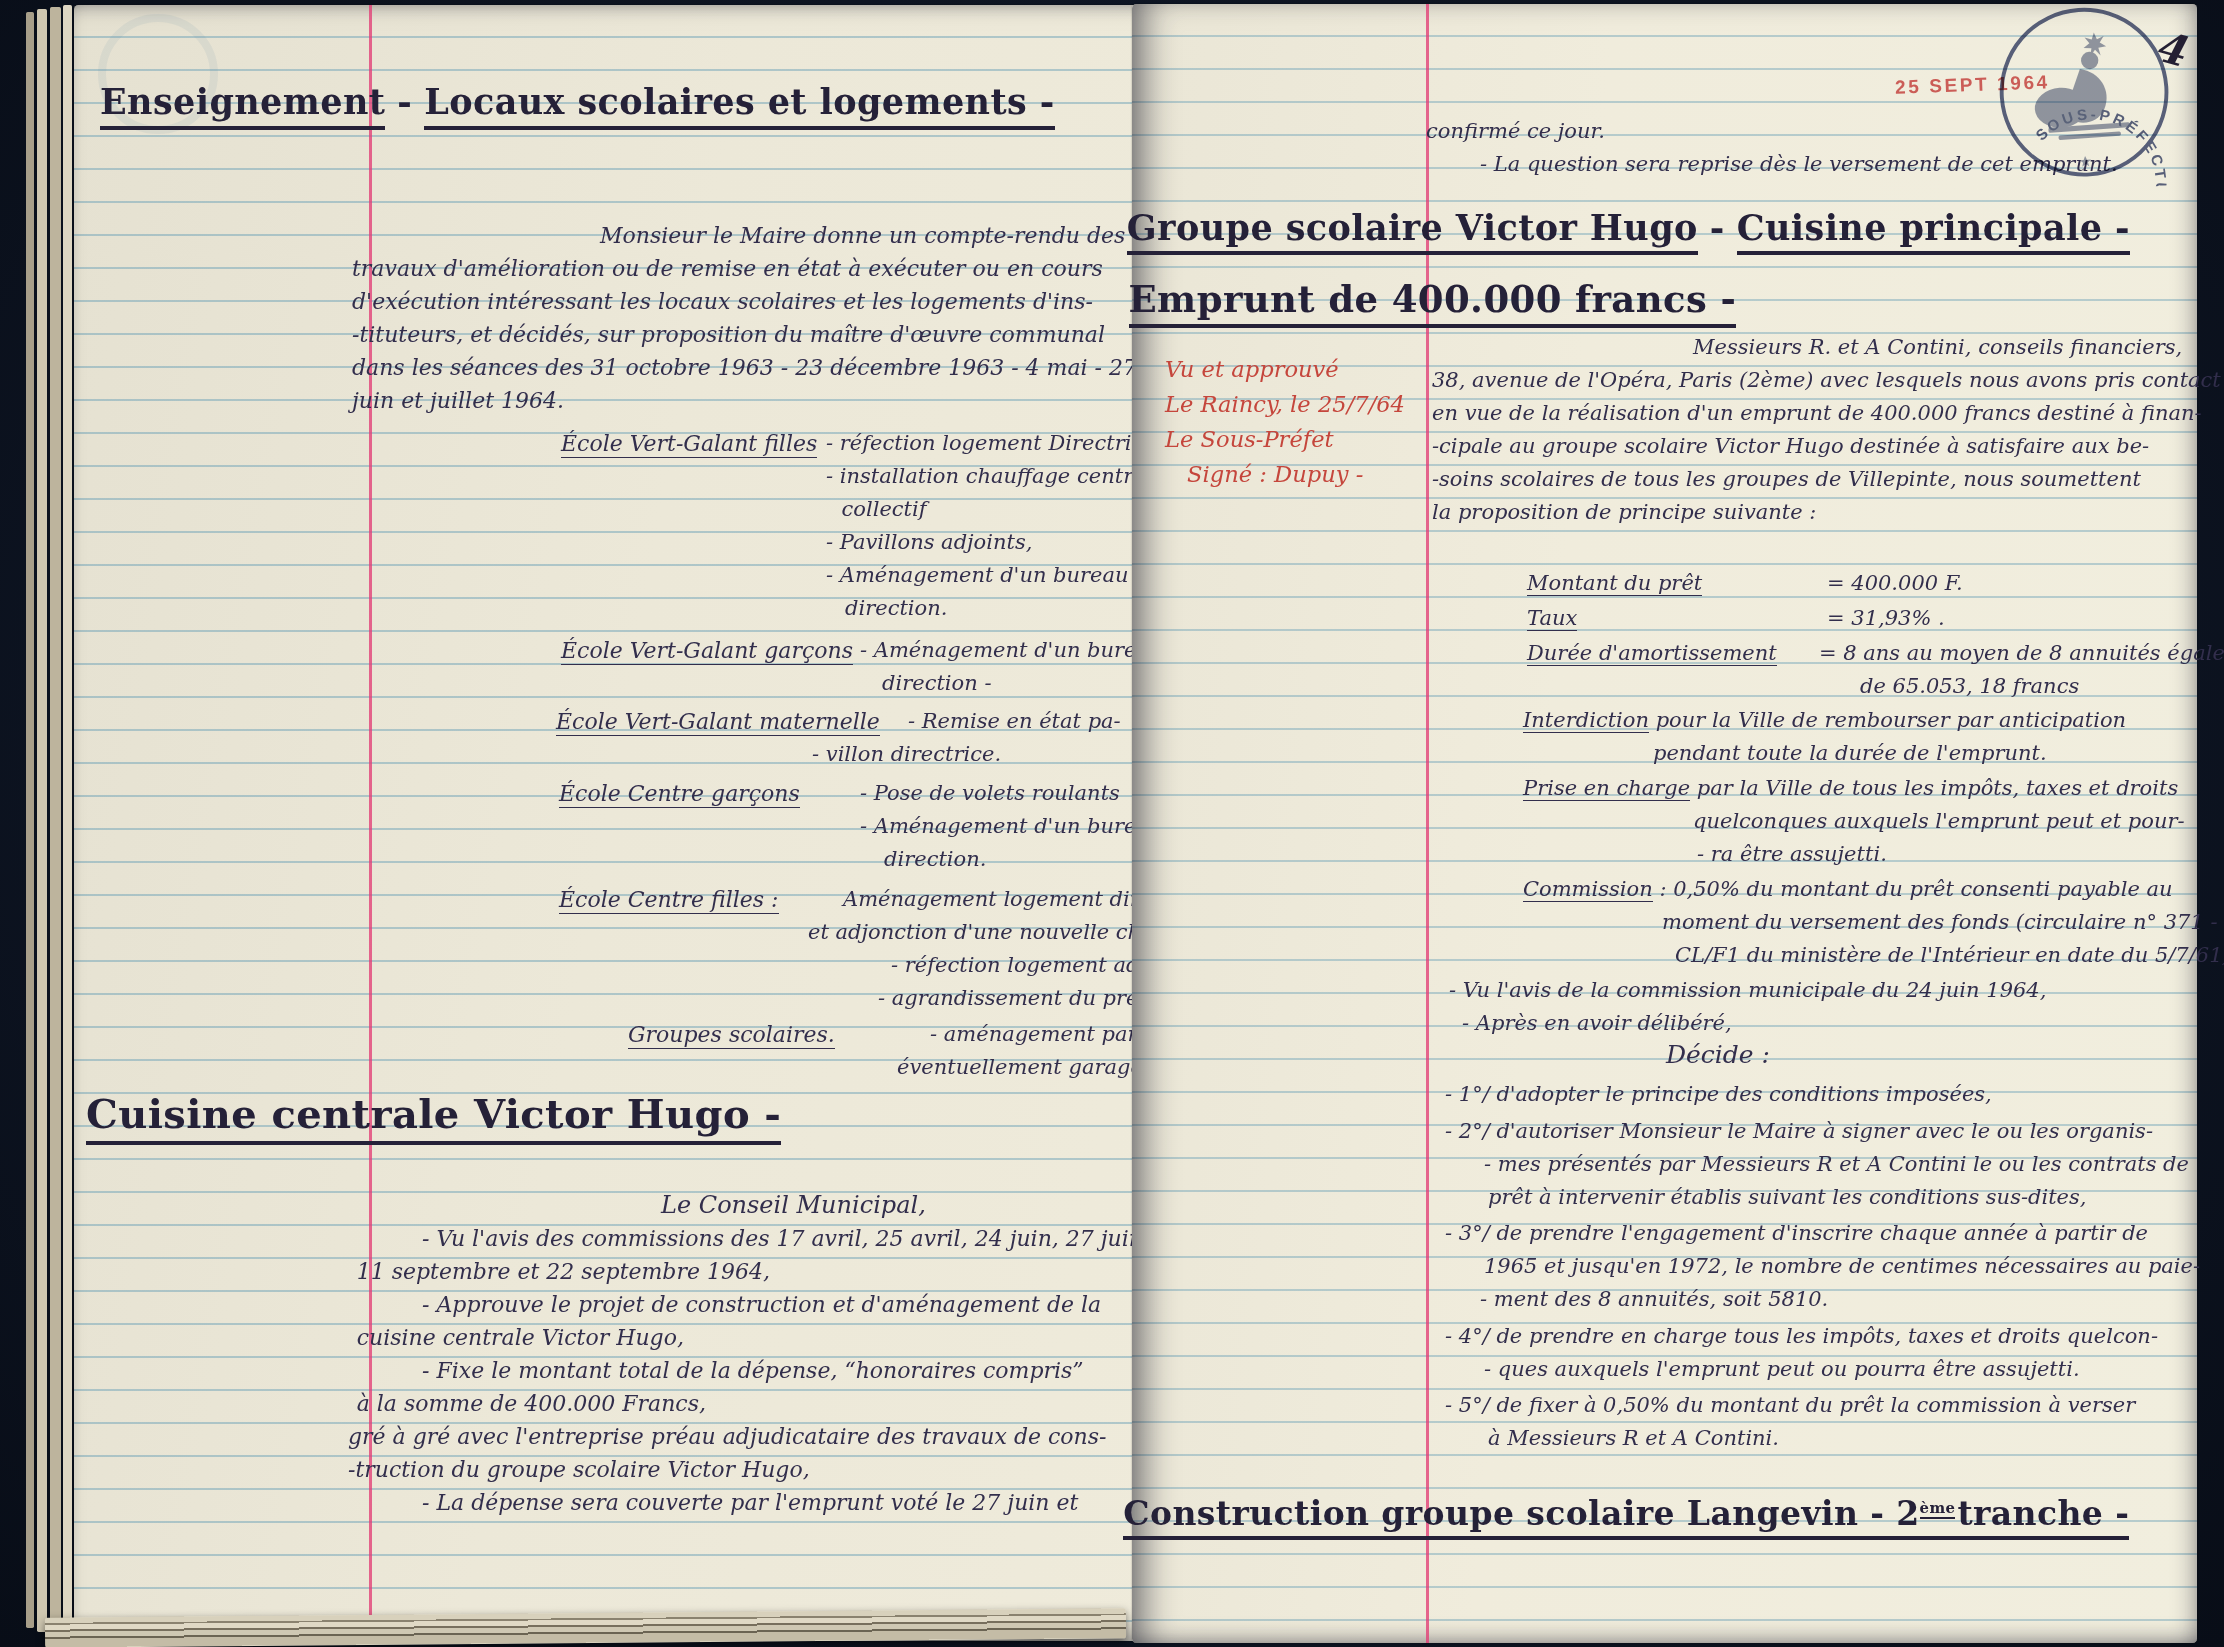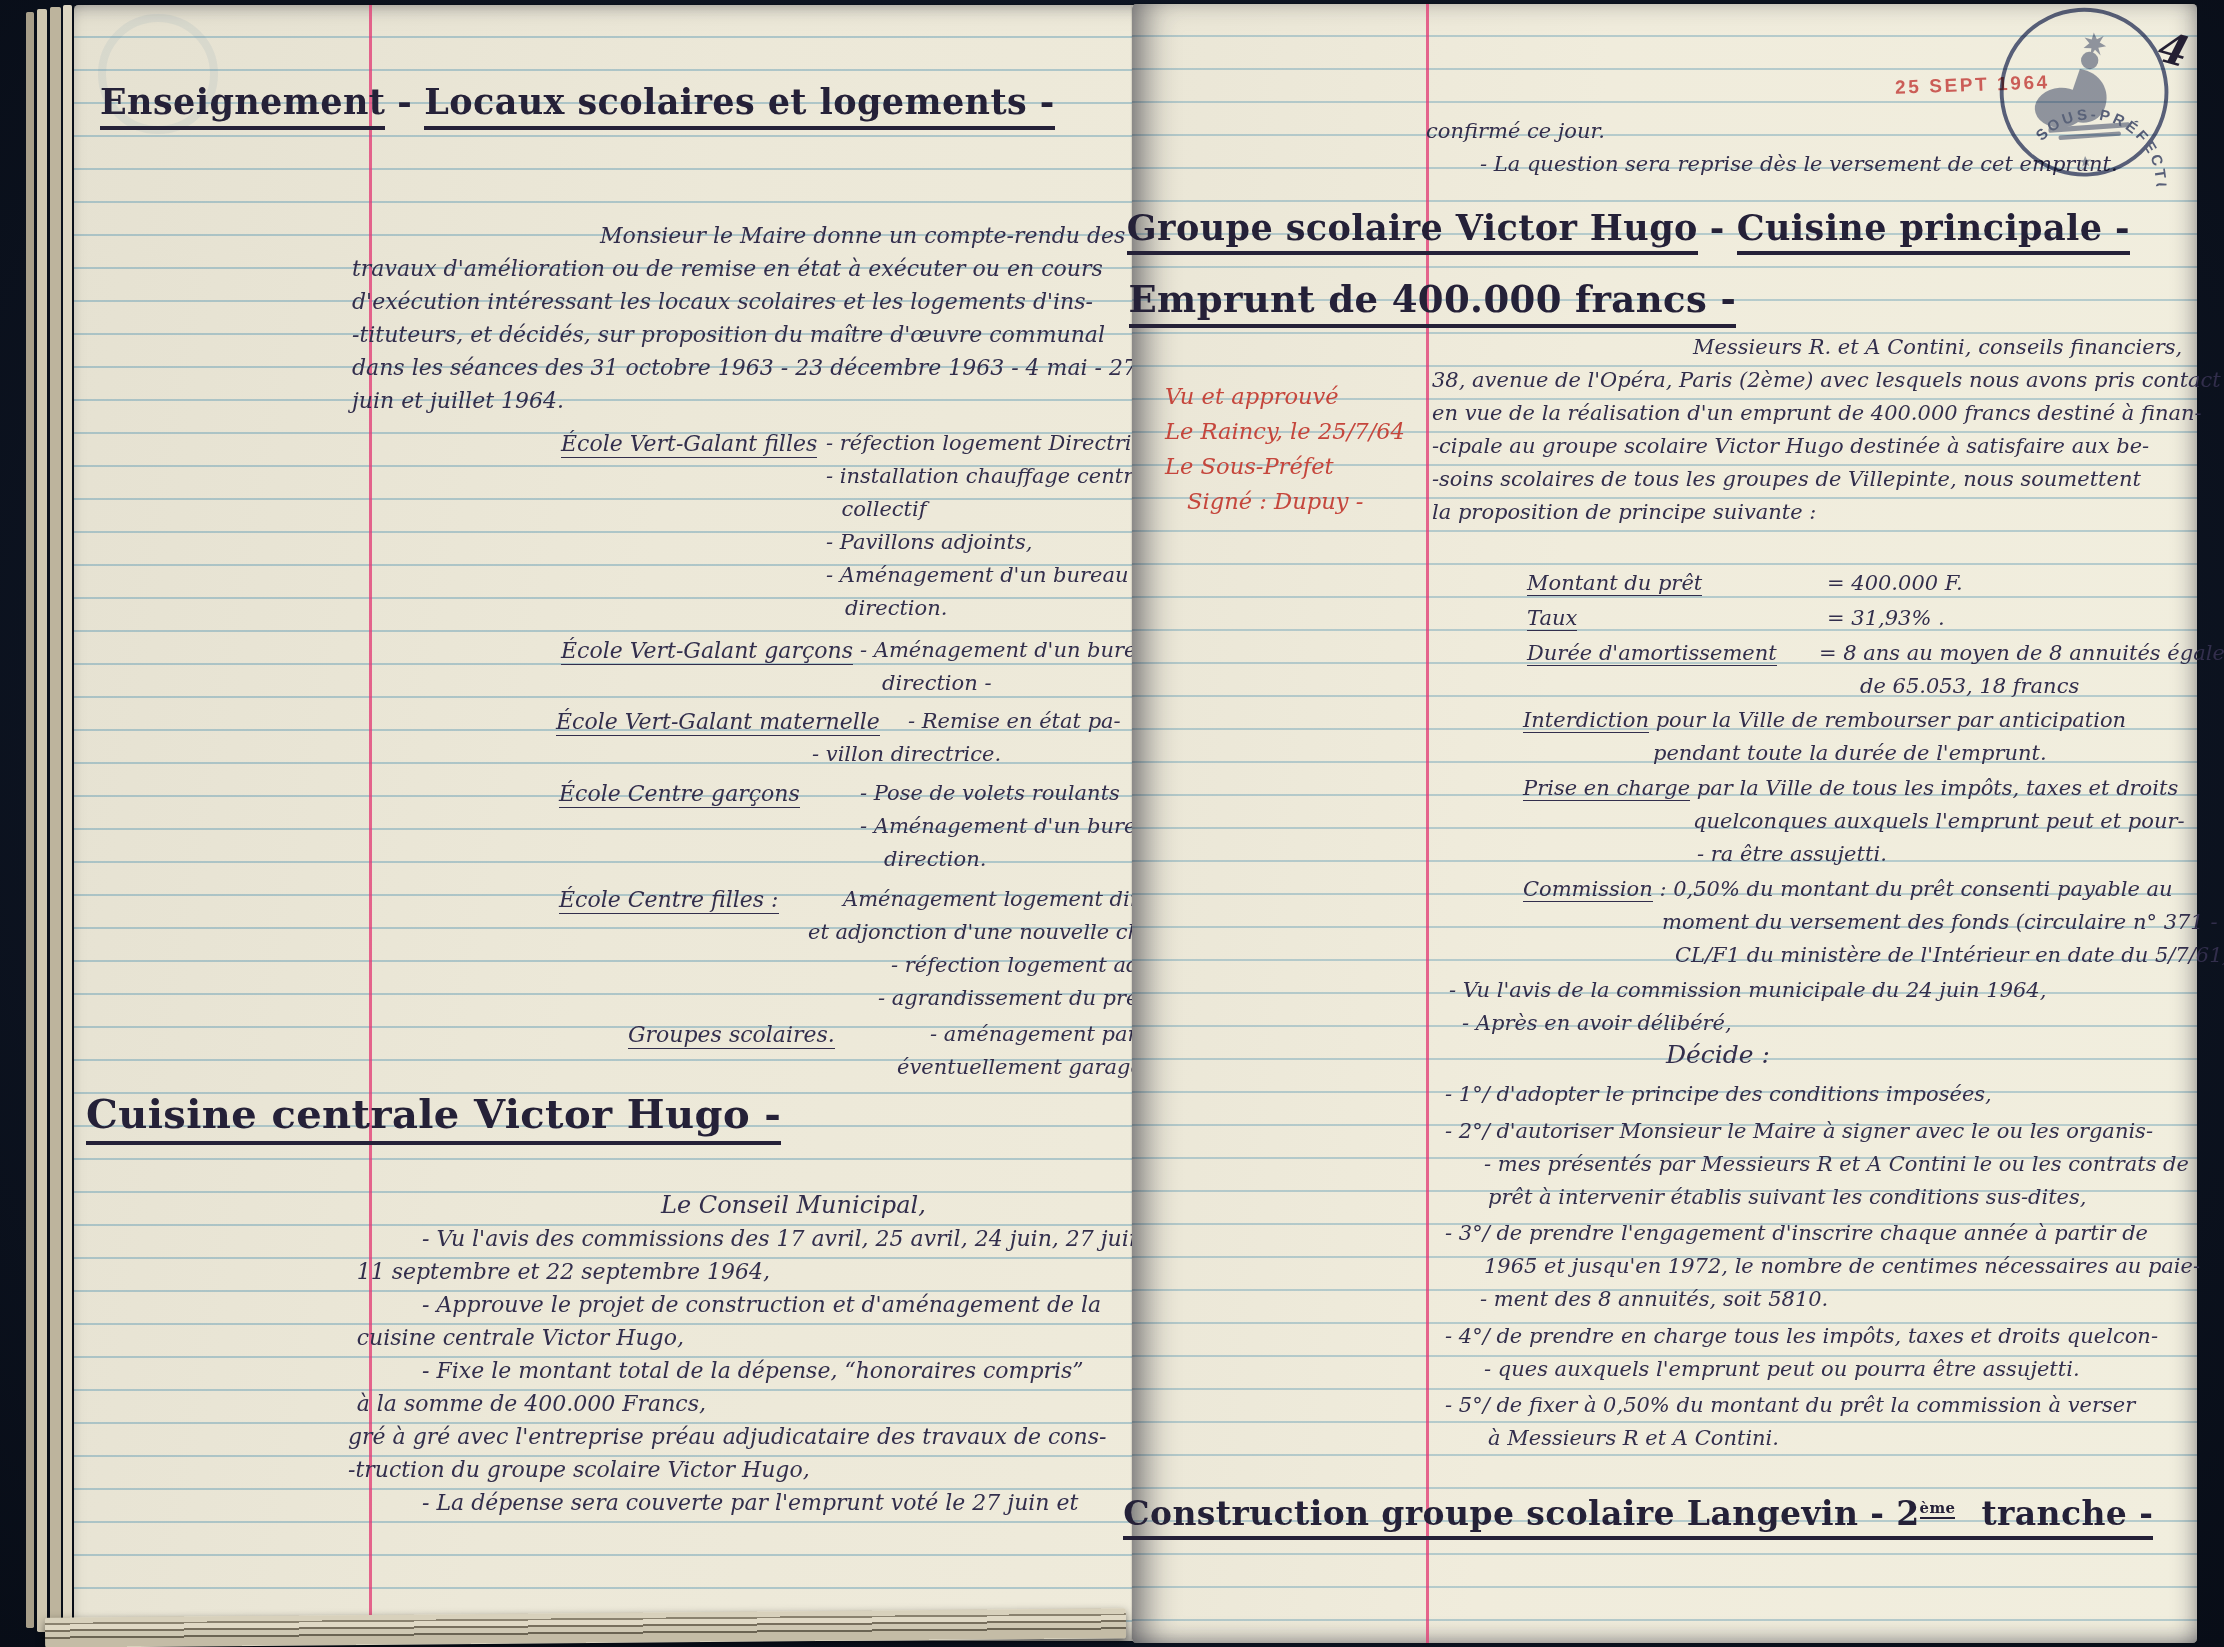--- a/index.html
+++ b/index.html
@@ -138,21 +138,21 @@
     <div class="ln" style="padding-left:54px;">- La question sera reprise dès le versement de cet emprunt.</div>
   </div>
 
   <div class="abs script" style="left:-5.2px;top:203px;font-size:35px;">
     <span class="us">Groupe scolaire Victor Hugo</span><span class="hsep">-</span><span class="us">Cuisine principale -</span>
   </div>
   <div class="abs script" style="left:-3.5px;top:273px;font-size:37px;">
     <span class="us">Emprunt de 400.000 francs -</span>
   </div>
 
-  <div class="abs hand red" style="left:33px;top:348px;font-size:22.6px;margin-top:27px;">
+  <div class="abs hand red" style="left:33px;top:348px;font-size:22.6px;">
     <div class="ln" style="line-height:35px;">Vu et approuvé</div>
     <div class="ln" style="line-height:35px;">Le Raincy, le 25/7/64</div>
     <div class="ln" style="line-height:35px;">Le Sous-Préfet</div>
     <div class="ln" style="line-height:35px;padding-left:22px;">Signé : Dupuy -</div>
   </div>
 
   <div class="abs hand" style="left:300px;top:327px;width:726px;font-size:21px;">
     <div class="ln" style="padding-left:261px;">Messieurs R. et A Contini, conseils financiers,</div>
     <div class="ln">38, avenue de l'Opéra, Paris (2ème) avec lesquels nous avons pris contact</div>
     <div class="ln">en vue de la réalisation d'un emprunt de 400.000 francs destiné à finan-</div>
@@ -190,21 +190,21 @@
   <div class="abs hand ln" style="left:356px;top:1177px;font-size:21px;">prêt à intervenir établis suivant les conditions sus-dites,</div>
   <div class="abs hand ln" style="left:313px;top:1213px;font-size:21px;">- 3°/ de prendre l'engagement d'inscrire chaque année à partir de</div>
   <div class="abs hand ln" style="left:352px;top:1246px;font-size:21px;">1965 et jusqu'en 1972, le nombre de centimes nécessaires au paie-</div>
   <div class="abs hand ln" style="left:348px;top:1279px;font-size:21px;">- ment des 8 annuités, soit 5810.</div>
   <div class="abs hand ln" style="left:313px;top:1316px;font-size:21px;">- 4°/ de prendre en charge tous les impôts, taxes et droits quelcon-</div>
   <div class="abs hand ln" style="left:352px;top:1349px;font-size:21px;">- ques auxquels l'emprunt peut ou pourra être assujetti.</div>
   <div class="abs hand ln" style="left:313px;top:1385px;font-size:21px;">- 5°/ de fixer à 0,50% du montant du prêt la commission à verser</div>
   <div class="abs hand ln" style="left:356px;top:1418px;font-size:21px;">à Messieurs R et A Contini.</div>
 
   <div class="abs script" style="left:-8.7px;top:1490px;font-size:33px;">
-    <span class="us"><span>Construction groupe scolaire Langevin - 2</span><sup class="h-sup">ème</sup><span style="margin-left:26px;">tranche -</span></span>
+    <span class="us"><span>Construction groupe scolaire Langevin - 2</span><sup class="h-sup">ème</sup><span style="margin-left:2px;">tranche -</span></span>
   </div>
 
   <div class="abs" style="left:763px;top:70px;color:#c23a36;font-family:'Liberation Sans',sans-serif;font-weight:bold;font-size:19px;letter-spacing:2.6px;opacity:.8;transform:rotate(-2deg);">25 SEPT 1964</div>
 
   <div class="abs" style="left:855px;top:-8.7px;width:196px;height:196px;opacity:.88;mix-blend-mode:multiply;transform:rotate(-4deg);">
     <svg viewBox="0 0 226 226" width="196" height="196">
       <defs>
         <path id="tp" d="M59.5,165.5 A75,75 0 1 1 59.4,165.6" fill="none"></path>
       </defs>
       <circle cx="112" cy="112" r="95" fill="none" stroke="#46517a" stroke-width="4.5"></circle>

